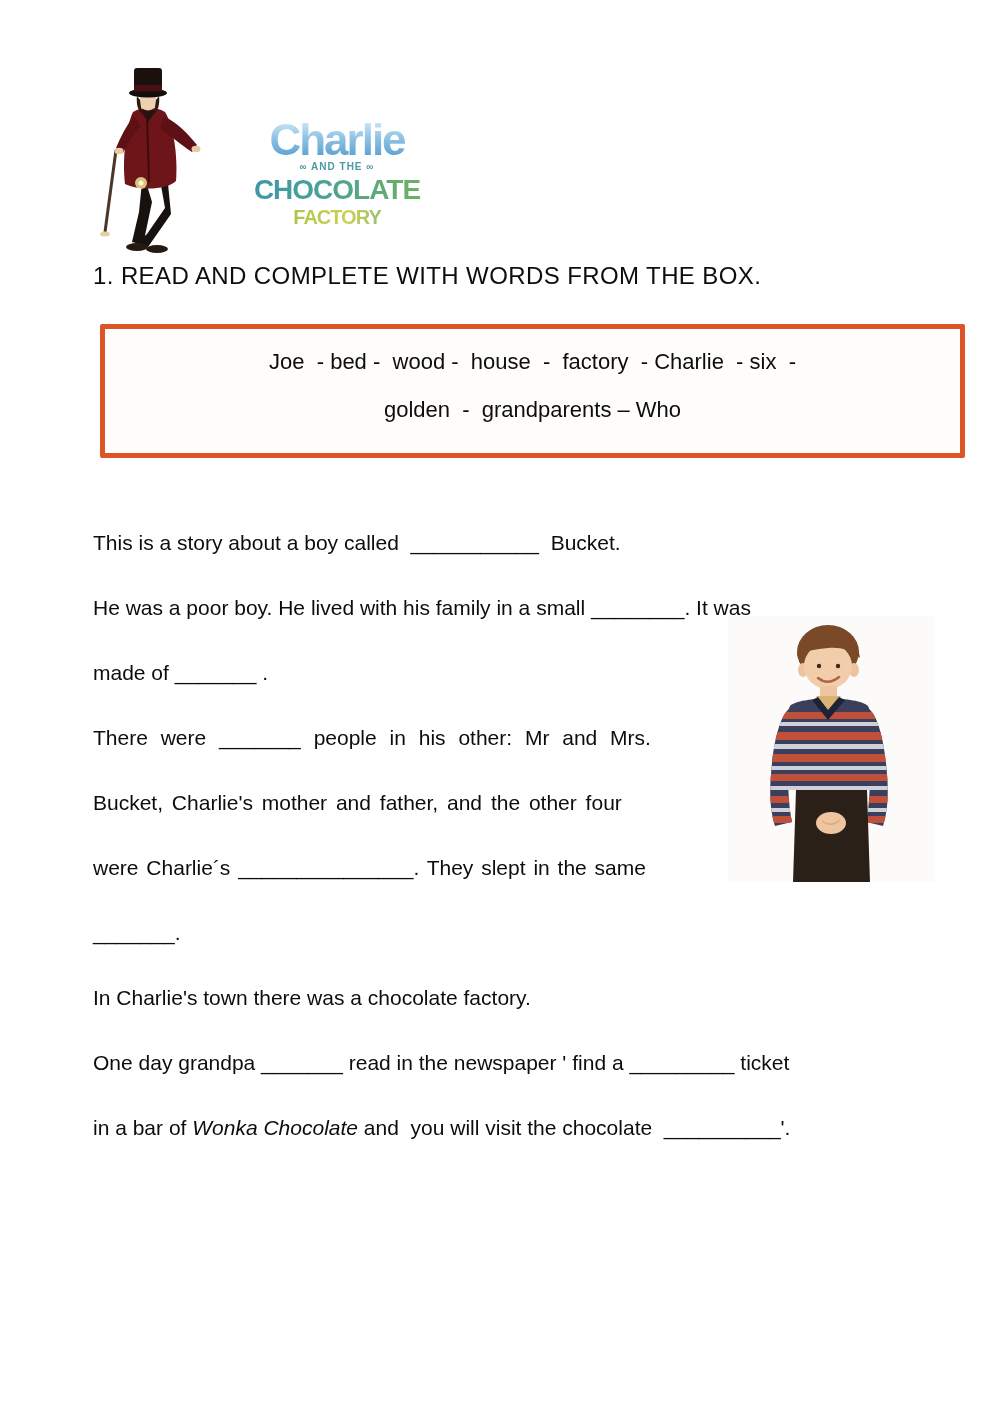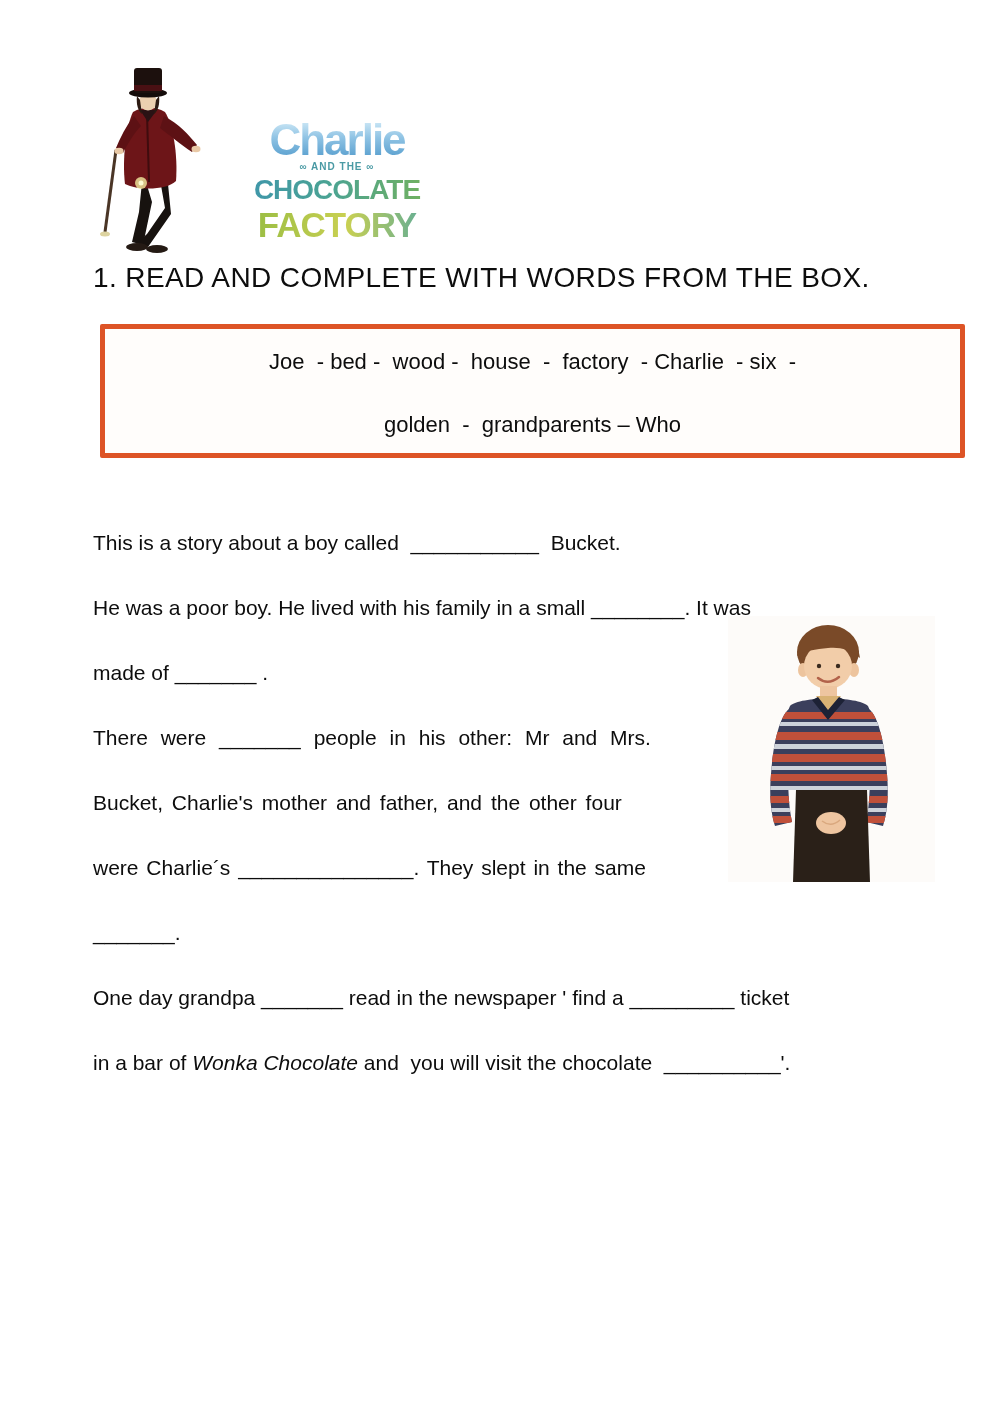--- a/index.html
+++ b/index.html
@@ -18,34 +18,34 @@
   .logo-andthe{
     font-size:10px;font-weight:700;letter-spacing:1px;margin-top:0;
     color:#4a9aa4;
   }
   .logo-chocolate{
     font-size:28px;font-weight:800;letter-spacing:-1px;margin-top:4px;
     background:linear-gradient(90deg,#3e95ac 0%,#4aa394 45%,#74b25c 100%);
     -webkit-background-clip:text;background-clip:text;color:transparent;
   }
   .logo-factory{
-    font-size:35px;font-weight:800;letter-spacing:-1px;margin-top:3px;
+    font-size:20px;font-weight:800;letter-spacing:-1px;margin-top:3px;
     background:linear-gradient(90deg,#94bb42 0%,#c9d052 55%,#55a99e 100%);
     -webkit-background-clip:text;background-clip:text;color:transparent;
   }
   
-  .instruction{position:absolute;left:93px;top:262px;font-size:28px;letter-spacing:.4px;}
+  .instruction{position:absolute;left:93px;top:262px;font-size:24px;letter-spacing:.4px;}
   
   .word-box{
     position:absolute;left:100px;top:324px;width:865px;height:134px;
     box-sizing:border-box;border:5px solid #dd5426;border-radius:2px;background:#fffdfb;
   }
   .word-box .wline{white-space:pre-wrap;text-align:center;font-size:22px;}
   .word-box .wline1{margin-top:20px;}
-  .word-box .wline2{margin-top:37px;}
+  .word-box .wline2{margin-top:22px;}
   
   .story{position:absolute;left:93px;top:510px;width:814px;font-size:21px;}
   .story .line{height:65px;line-height:65px;white-space:pre-wrap;}
   .story .sp6{white-space:normal;word-spacing:7px;}
   .story .sp3{white-space:normal;word-spacing:3px;}
   .story .sp2{white-space:normal;word-spacing:2px;}
   .italic{font-style:italic;}
   
   .charlie-photo{position:absolute;left:728px;top:616px;width:207px;height:266px;}
 </style>
@@ -106,20 +106,21 @@
   </div>
 
   <div class="story">
     <div class="line">This is a story about a boy called  ___________  Bucket.</div>
     <div class="line">He was a poor boy. He lived with his family in a small ________. It was</div>
     <div class="line">made of _______ .</div>
     <div class="line sp6">There were _______ people in his other: Mr and Mrs.</div>
     <div class="line sp3">Bucket, Charlie's mother and father, and the other four</div>
     <div class="line sp2">were Charlie´s _______________. They slept in the same</div>
     <div class="line">_______.</div>
+    <div class="line">In Charlie's town there was a chocolate factory.</div>
     <div class="line">One day grandpa _______ read in the newspaper ' find a _________ ticket</div>
     <div class="line"><span>in a bar of </span><span class="italic">Wonka Chocolate</span><span> and  you will visit the chocolate  __________'.</span></div>
   </div>
 
   <div class="charlie-photo">
     <svg viewBox="0 0 207 266" width="207" height="266">
       <defs>
         <clipPath id="sweaterClip">
           <path d="M62 90 C72 80 130 80 140 90 C148 108 151 140 149 174 L54 174 C51 140 54 108 62 90 Z"></path>
           <path d="M62 92 C51 100 45 130 43 158 C41 180 43 198 47 210 L64 206 C59 182 59 150 64 118 Z"></path>

